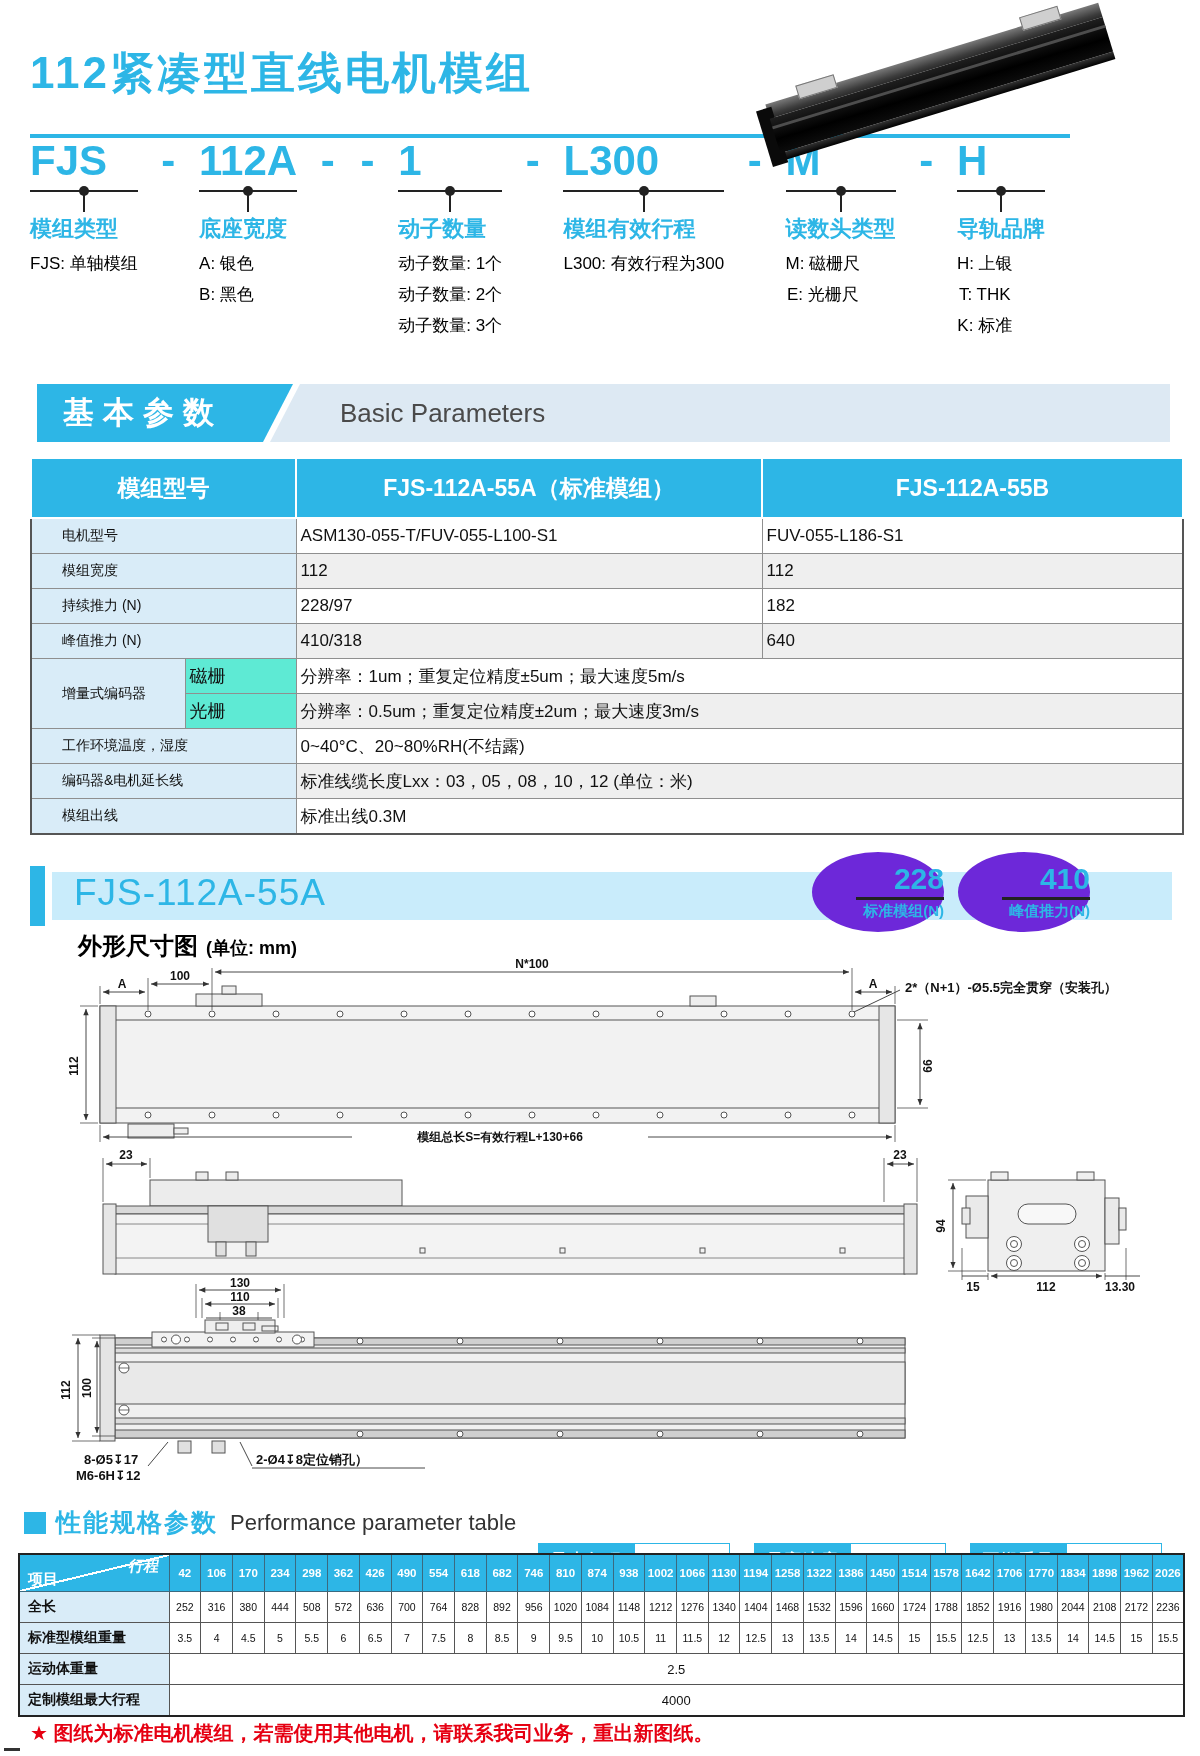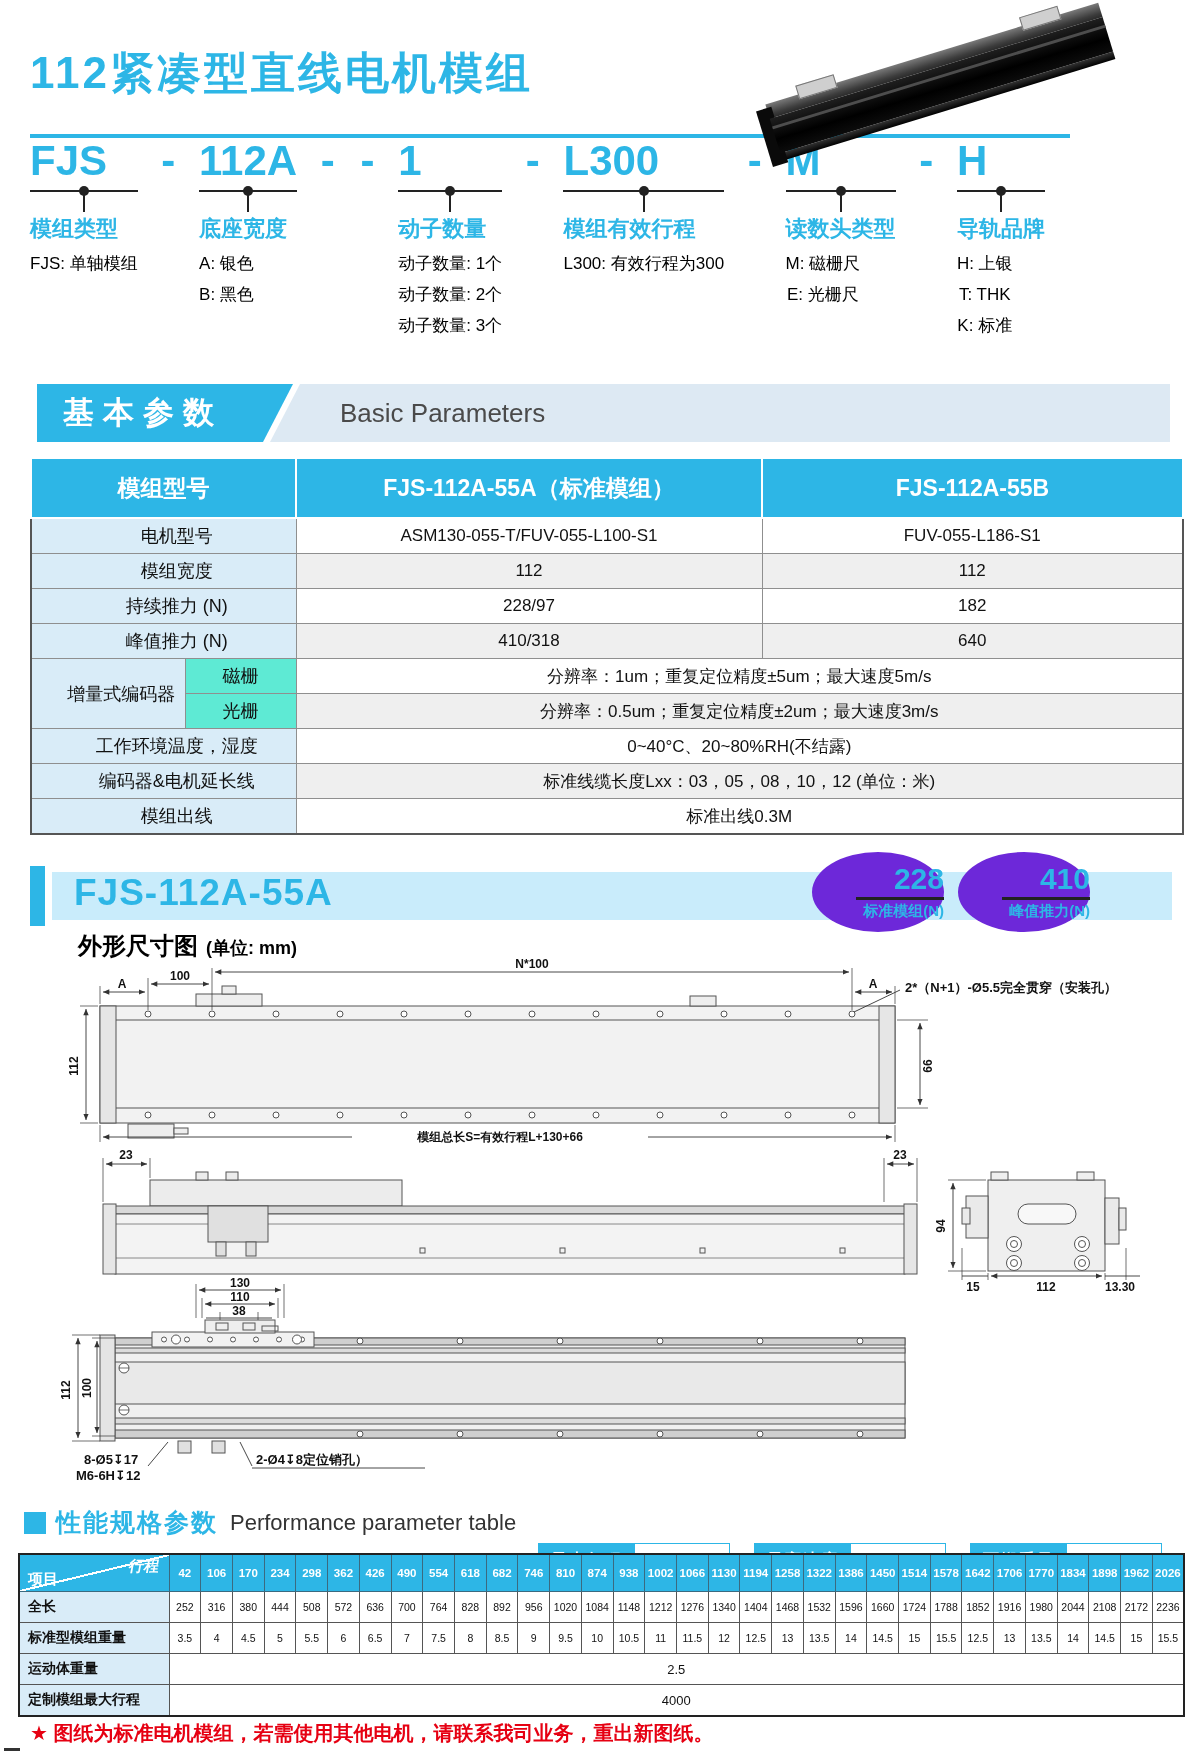--- a/index.html
+++ b/index.html
@@ -38,29 +38,29 @@
   .banner-zh{position:absolute;left:7px;top:0;width:256px;height:58px;background:#2db6e6;
              clip-path:polygon(0 0,100% 0,calc(100% - 30px) 100%,0 100%);
              color:#fff;font-size:31px;font-weight:bold;letter-spacing:9px;line-height:58px;padding-left:26px;box-sizing:border-box}
   .banner-en{position:absolute;left:240px;top:0;right:0;height:58px;background:#dde9f3;
              clip-path:polygon(30px 0,100% 0,100% 100%,0 100%);
              color:#4a4a4a;font-size:26px;line-height:58px;padding-left:70px;box-sizing:border-box}
 
   
   .spec{position:absolute;left:30px;top:457px;width:1152px;border-collapse:collapse;table-layout:fixed;border:2px solid #555}
   .spec th{background:#2db6e6;color:#fff;font-size:23px;font-weight:bold;height:56px;border:2px solid #fff;text-align:center}
-  .spec td{border:1px solid #8f8f8f;height:34px;text-align:center;font-size:17px;background:#fff;padding:0 4px}
-  .spec td.lab{background:#d9ecf8;text-align:center;padding-left:30px;font-size:18px}
+  .spec td{border:1px solid #8f8f8f;height:34px;font-size:17px;background:#fff;padding:0 4px}
+  .spec td.lab{background:#d9ecf8;text-align:left;padding-left:30px;font-size:14px}
   .spec td.sub{background:#5eead4;font-size:18px}
   .spec td.shade{background:#efefef}
 
   
   .pbar{position:absolute;left:30px;top:866px;width:15px;height:60px;background:#2db6e6}
   .pbanner{position:absolute;left:52px;top:872px;width:1120px;height:48px;background:#c9ecfb}
-  .ptitle{position:absolute;left:74px;top:872px;font-size:37px;font-weight:bold;color:#2db6e6;letter-spacing:1px}
+  .ptitle{position:absolute;left:74px;top:872px;font-size:37px;font-weight:normal;color:#2db6e6;letter-spacing:1px}
   .badges{position:absolute;left:812px;top:852px;display:flex;gap:14px;z-index:6}
   .badge{width:132px;height:80px;background:#6d28d9;border-radius:50%;display:flex;flex-direction:column;align-items:flex-end;justify-content:center}
   .badge-value{font-size:30px;font-weight:bold;color:#2db6e6;line-height:30px}
   .badge-line{width:88px;height:3px;background:#222;margin:3px 0 2px 0}
   .badge-label{font-size:15px;font-weight:bold;color:#2db6e6;white-space:nowrap}
 
   .dimh{position:absolute;left:78px;top:930px;font-size:24px;font-weight:bold;color:#000}
   .dimu{font-size:18px;margin-left:8px}
 
   

